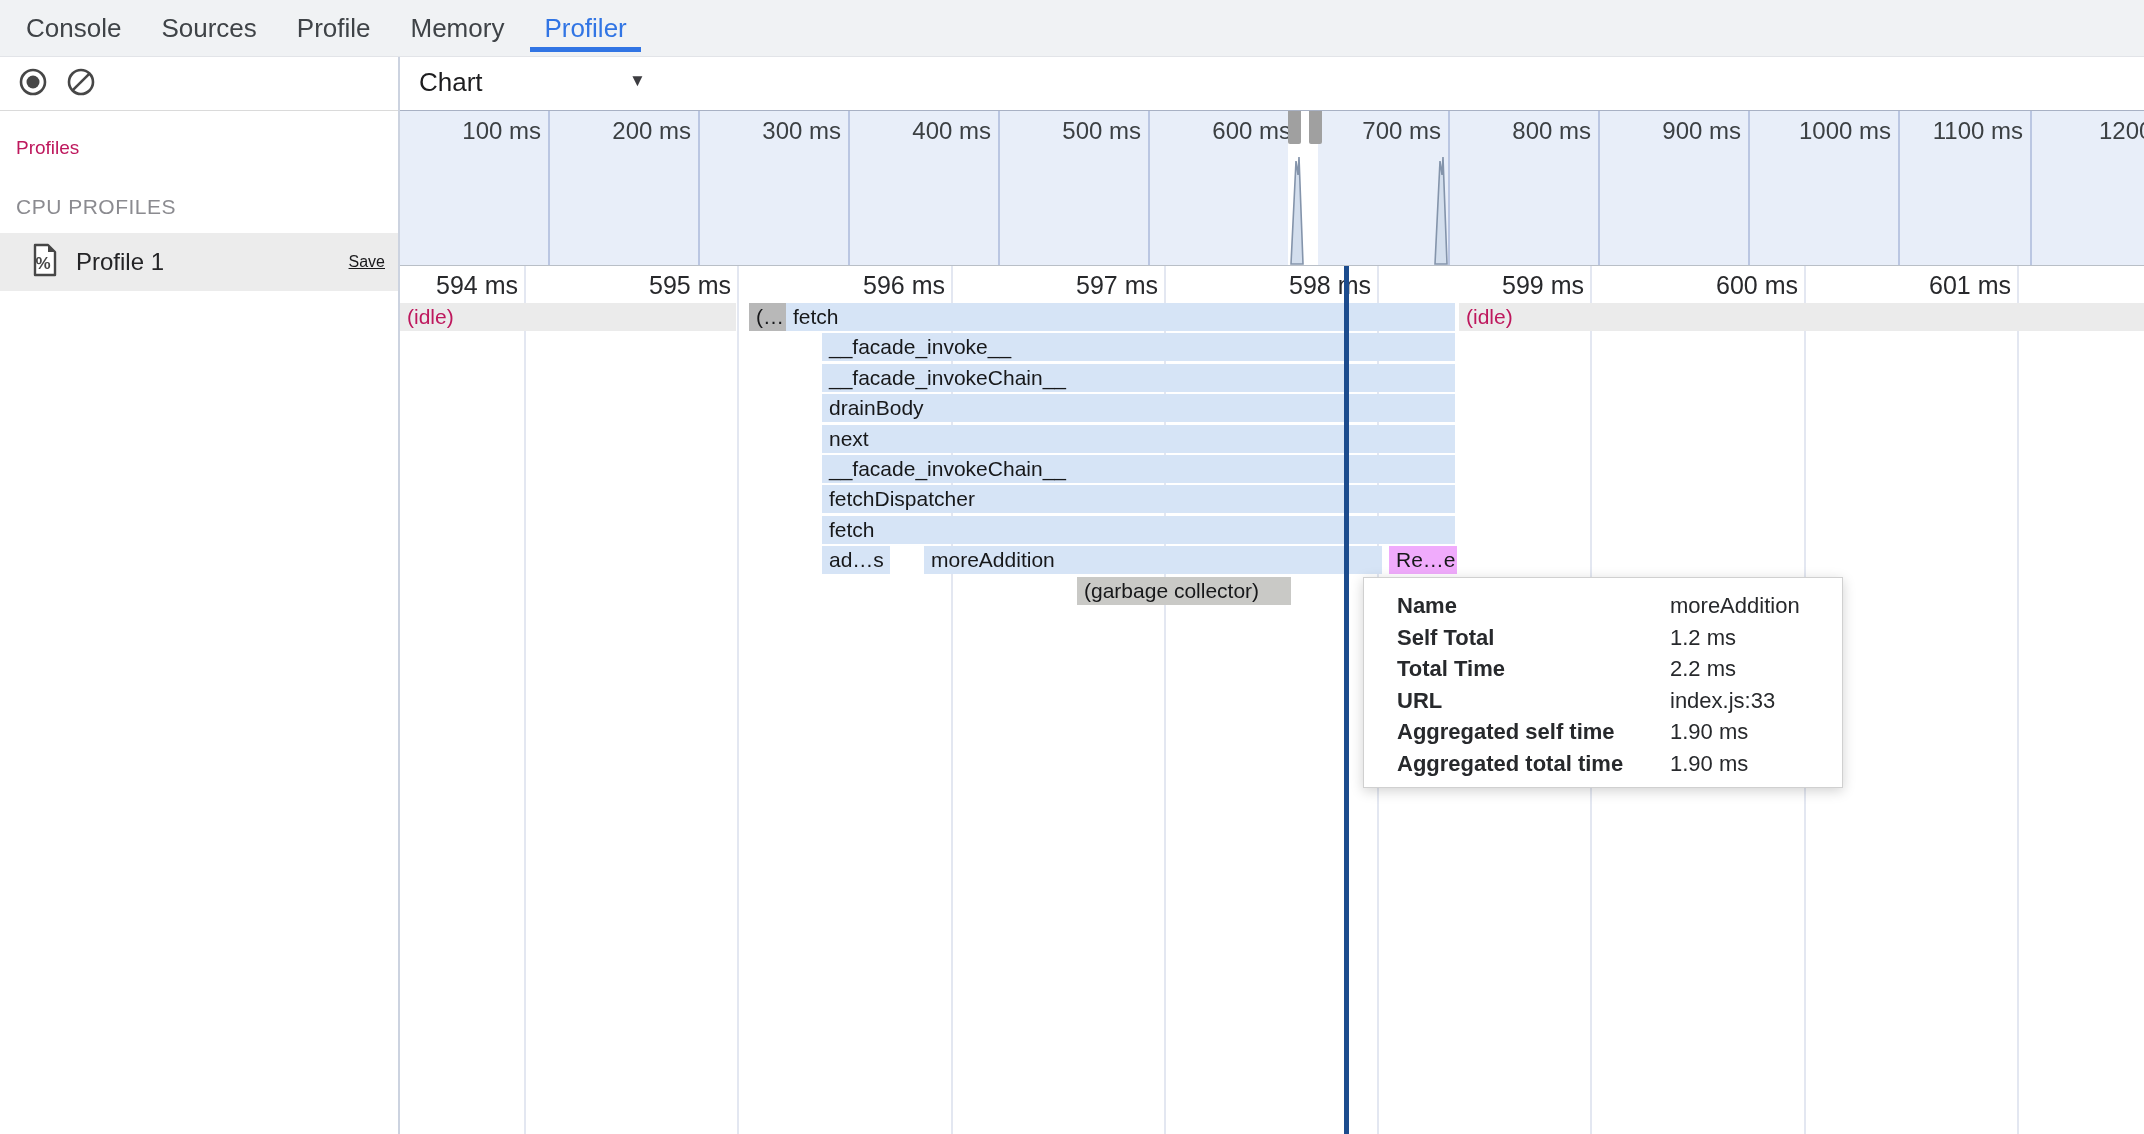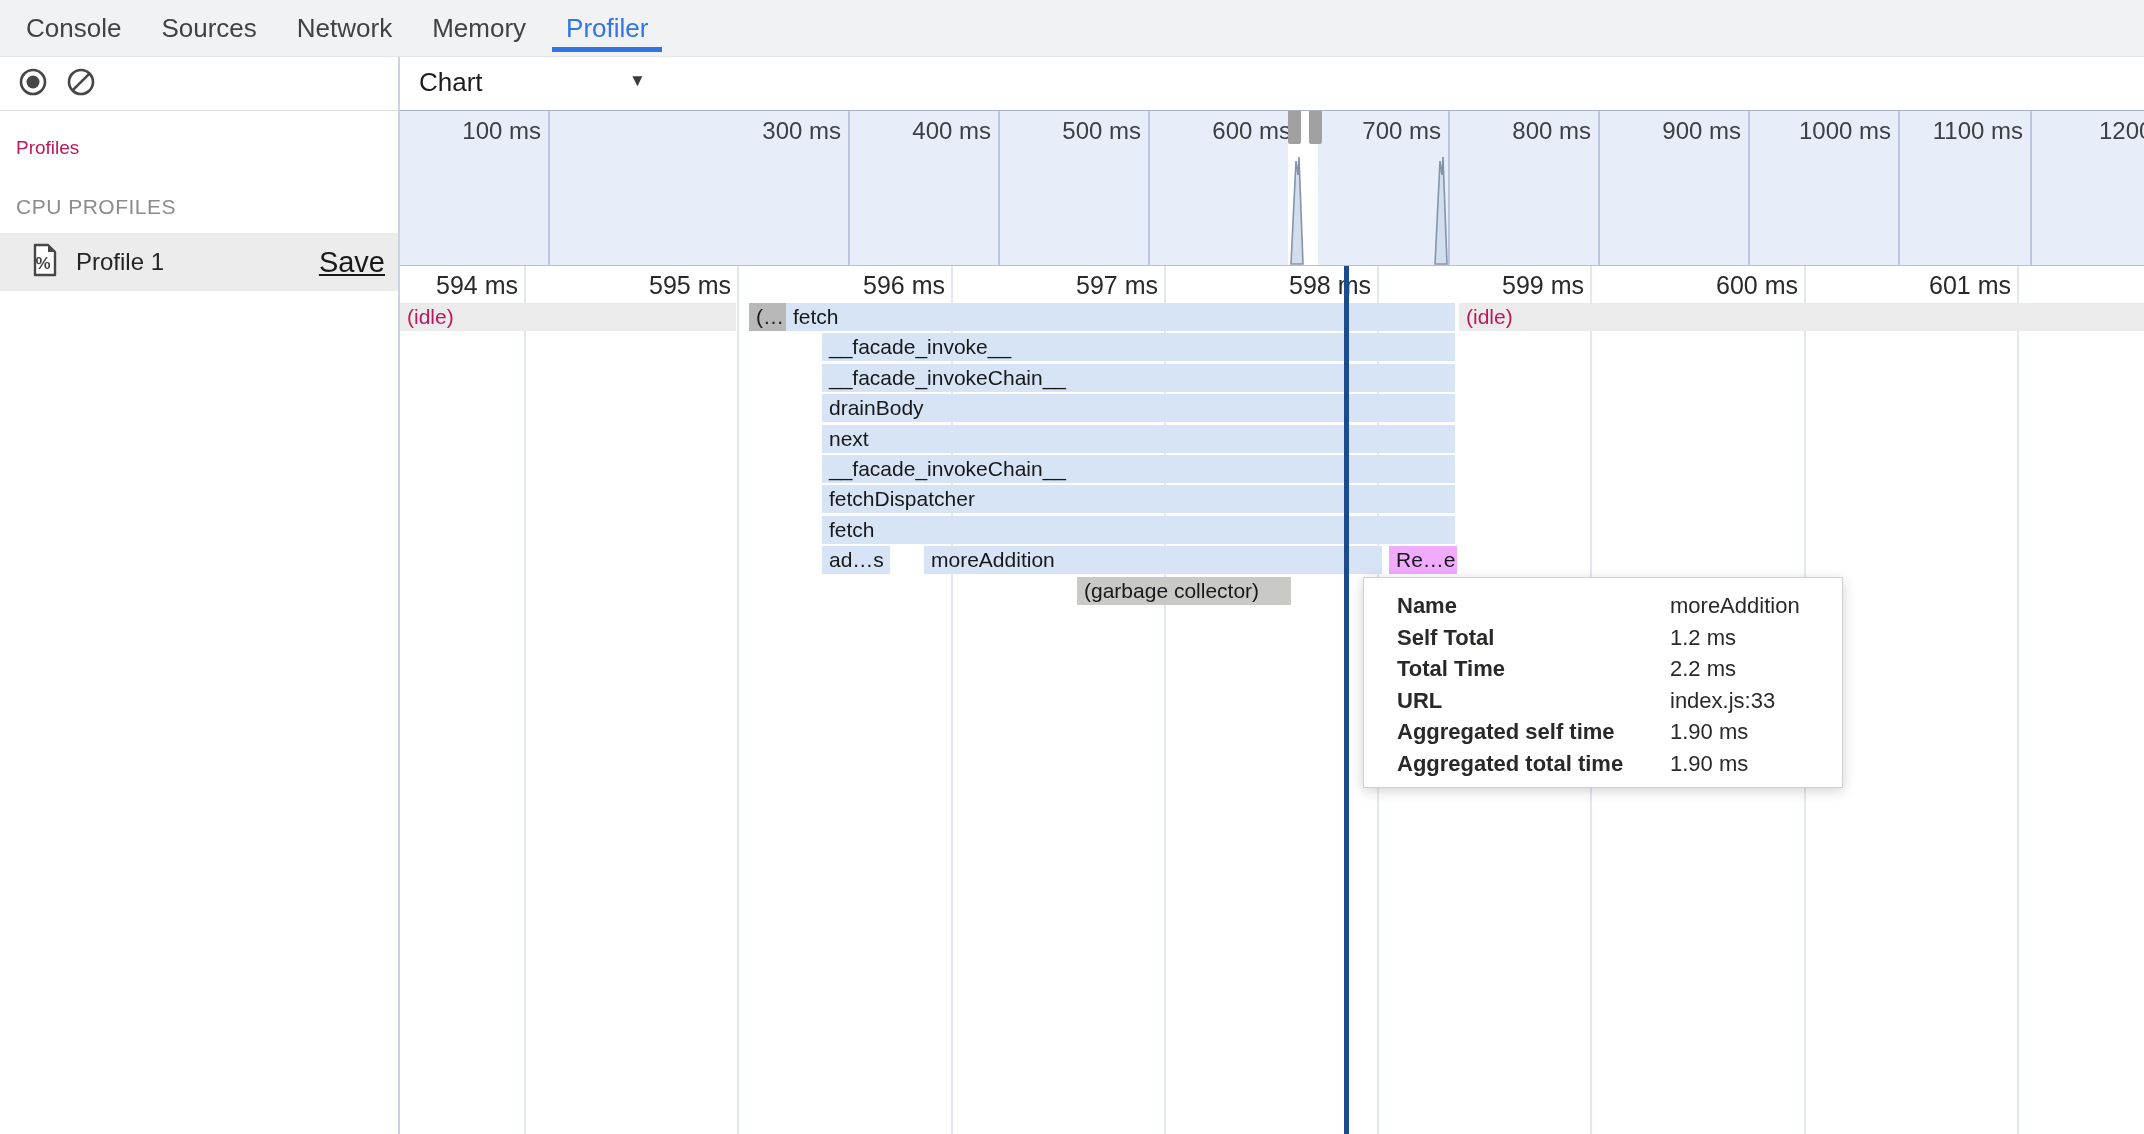--- a/index.html
+++ b/index.html
@@ -22,21 +22,21 @@
 
   
   .side-toolbar { height:54px; border-bottom:1px solid #dadada; display:flex;
     align-items:center; padding-left:18px; gap:18px; }
   .tool-btn { width:30px; height:30px; display:flex; align-items:center; justify-content:center; }
   .profiles-heading { margin:26px 0 0 16px; font-size:19px; color:#be185d; }
   .cpu-heading { margin:36px 0 0 16px; font-size:21px; color:#8b8b90; letter-spacing:.5px; }
   .profile-row { position:relative; margin-top:14px; height:58px; background:#ececec;
     display:flex; align-items:center; padding-left:32px; }
   .profile-name { margin-left:18px; font-size:24px; color:#242426; }
-  .save-link { position:absolute; right:13px; font-size:29px; color:#19191b;
+  .save-link { position:absolute; right:13px; font-size:16px; color:#19191b;
     text-decoration:underline; cursor:pointer; }
 
   
   .chart-row { position:relative; height:54px; background:#fff; border-bottom:1px solid #a8b1c4; }
   .chart-select { position:absolute; left:19px; top:10px; font-size:26px; color:#1d1d1f; cursor:default; }
   .chart-caret { position:absolute; left:229px; top:14px; font-size:17px; color:#3c3c40; }
 
   
   .overview { position:relative; height:155px; background:#e8eef9;
     border-bottom:1px solid #b9bfc7; overflow:hidden; }
@@ -67,21 +67,21 @@
   .tip-row { display:flex; line-height:31.5px; font-size:22px; color:#27292c; }
   .tip-label { width:273px; font-weight:bold; }
   .tip-value { flex:1; }
 </style>
 </head>
 <body>
 
 <div class="tabbar">
     <div class="tab">Console</div>
     <div class="tab">Sources</div>
-    <div class="tab">Network</div>
+    <div class="tab">Profile</div>
     <div class="tab">Memory</div>
     <div class="tab active">Profiler</div>
   </div>
 
 <div class="content">
 
   <div class="sidebar">
     <div class="side-toolbar">
       <div class="tool-btn">
         <span>
@@ -119,20 +119,23 @@
 
   <div class="main">
     <div class="chart-row">
       <span class="chart-select">Chart</span>
       <span class="chart-caret">▼</span>
     </div>
 
     <div class="overview" id="overview">
         <div class="ov-cell" style="left: 0px; width: 150px;">
           <span class="ov-label">100 ms</span>
+        </div>
+        <div class="ov-cell" style="left: 150px; width: 150px;">
+          <span class="ov-label">200 ms</span>
         </div>
         <div class="ov-cell" style="left: 300px; width: 150px;">
           <span class="ov-label">300 ms</span>
         </div>
         <div class="ov-cell" style="left: 450px; width: 150px;">
           <span class="ov-label">400 ms</span>
         </div>
         <div class="ov-cell" style="left: 600px; width: 150px;">
           <span class="ov-label">500 ms</span>
         </div>

